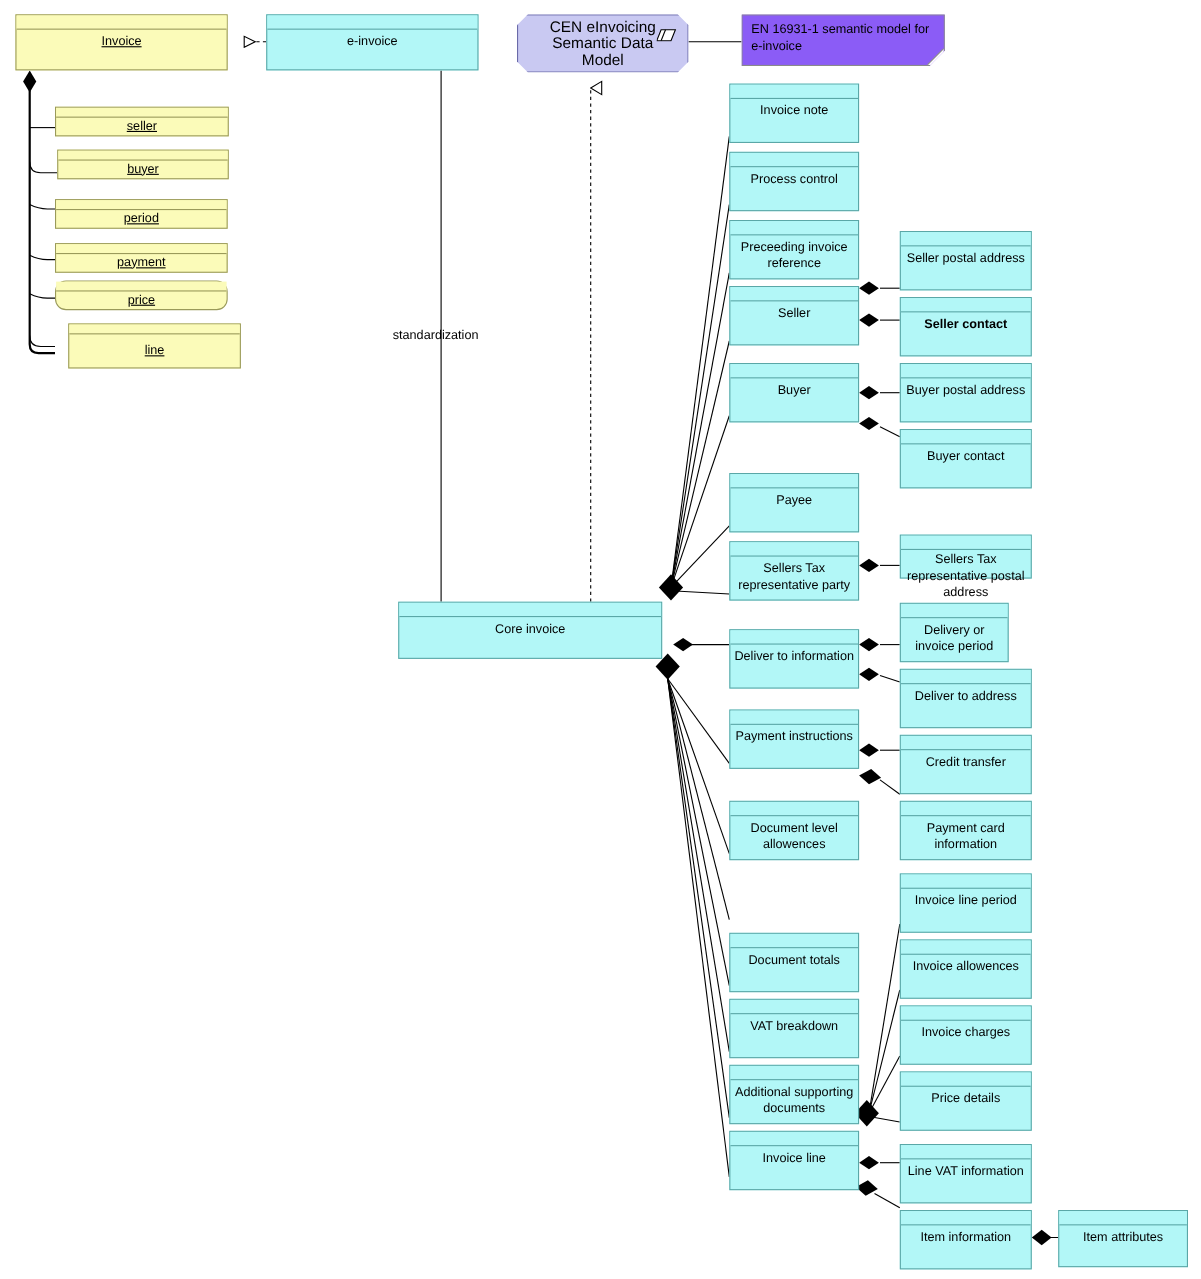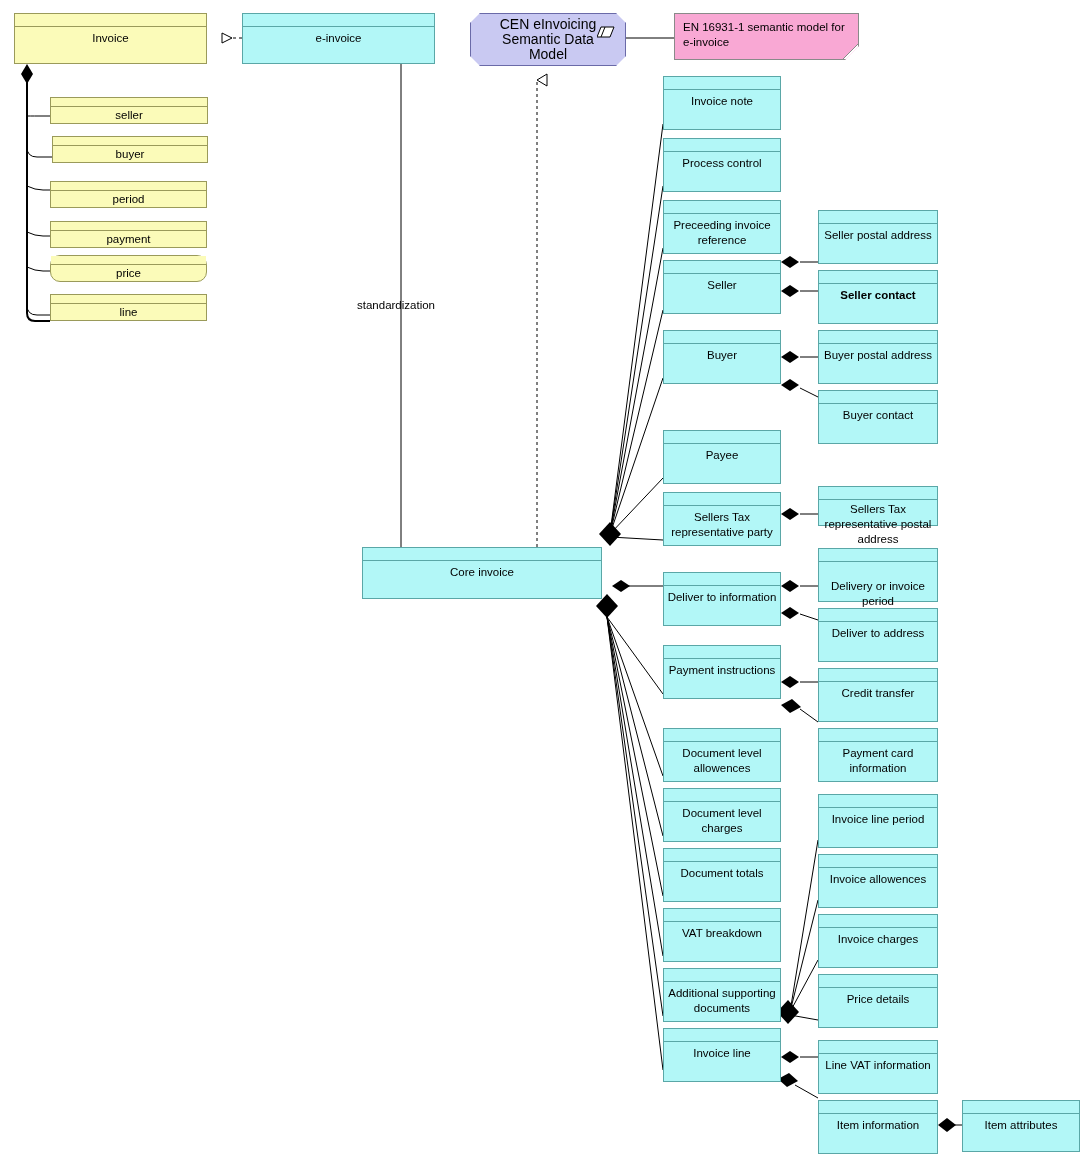--- a/index.html
+++ b/index.html
@@ -10,35 +10,35 @@
   
   .uml{position:absolute;box-sizing:border-box;display:flex;flex-direction:column;}
   .uml .strip{height:13px;box-sizing:border-box;border-bottom:1px solid #5aa7a7;flex:0 0 13px;}
   .uml .body{flex:1 1 auto;display:flex;align-items:flex-start;justify-content:center;
              padding-top:4px;box-sizing:border-box;}
   .uml .lbl{font-size:11.5px;line-height:15px;color:#000;text-align:center;padding:0 3px;}
 
   .cyan{background:#b2f7f7;border:1px solid #5aa7a7;}
   .cyan .strip{background:#b2f7f7;border-bottom:1px solid #5aa7a7;}
 
-  .yellow{background:#fbfbb9;border:1px solid #9a9a5a;}
+  .yellow{background:#fbfbb9;border:1px solid #9a9a5a;text-decoration:underline;}
   .yellow .strip{background:#fbfbb9;border-bottom:1px solid #9a9a5a;}
   .yellow .lbl{font-size:11.5px;}
 
   
   .octa{position:absolute;box-sizing:border-box;background:#c9c9f2;
         border:1px solid #6a6aa8;
         clip-path:polygon(10px 0,calc(100% - 10px) 0,100% 10px,100% calc(100% - 10px),
                           calc(100% - 10px) 100%,10px 100%,0 calc(100% - 10px),0 10px);
         display:flex;align-items:center;justify-content:center;}
   .octa .lbl{font-size:14px;line-height:15px;text-align:center;color:#000;}
   .octa-ico{position:absolute;right:10px;top:12px;width:18px;height:12px;}
 
   
-  .note{position:absolute;box-sizing:border-box;background:#f9a8d4;border:1px solid #8a8a8a;
+  .note{position:absolute;box-sizing:border-box;background:#8b5cf6;border:1px solid #8a8a8a;
         clip-path:polygon(0 0,100% 0,100% calc(100% - 14px),calc(100% - 14px) 100%,0 100%);}
   .note .lbl{font-size:11.5px;line-height:15px;color:#000;padding:6px 8px;display:block;text-align:left;}
   .note-fold{position:absolute;right:0;bottom:0;width:15px;height:15px;}
 
   .edge-label{position:absolute;font-size:11.5px;color:#000;white-space:nowrap;}
 </style>
 </head>
 <body>
 
 <div id="canvas">
@@ -212,21 +212,21 @@
     <div class="body" style="padding-top:0;align-items:center;">
       <span class="lbl">payment</span>
     </div>
   </div>
   <div class="uml yellow" style="left:50px;top:255px;width:157px;height:27px;border-radius:10px;">
     <div class="strip" style="height:9px;flex:0 0 9px;"></div>
     <div class="body" style="padding-top:0;align-items:center;">
       <span class="lbl">price</span>
     </div>
   </div>
-  <div class="uml yellow" style="left:50px;top:294px;width:157px;height:27px;">
+  <div class="uml yellow" style="left:62px;top:294px;width:157px;height:41px;">
     <div class="strip" style="height:9px;flex:0 0 9px;"></div>
     <div class="body" style="padding-top:0;align-items:center;">
       <span class="lbl">line</span>
     </div>
   </div>
 
   <div class="uml cyan" style="left:362px;top:547px;width:240px;height:52px;">
     <div class="strip"></div>
     <div class="body">
       <span class="lbl">Core invoice</span>
@@ -284,26 +284,20 @@
   <div class="uml cyan" style="left:663px;top:645px;width:118px;height:54px;">
     <div class="strip"></div>
     <div class="body">
       <span class="lbl">Payment instructions</span>
     </div>
   </div>
   <div class="uml cyan" style="left:663px;top:728px;width:118px;height:54px;">
     <div class="strip"></div>
     <div class="body">
       <span class="lbl">Document level allowences</span>
-    </div>
-  </div>
-  <div class="uml cyan" style="left:663px;top:788px;width:118px;height:54px;">
-    <div class="strip"></div>
-    <div class="body">
-      <span class="lbl">Document level charges</span>
     </div>
   </div>
   <div class="uml cyan" style="left:663px;top:848px;width:118px;height:54px;">
     <div class="strip"></div>
     <div class="body">
       <span class="lbl">Document totals</span>
     </div>
   </div>
   <div class="uml cyan" style="left:663px;top:908px;width:118px;height:54px;">
     <div class="strip"></div>
@@ -347,21 +341,21 @@
     <div class="body">
       <span class="lbl">Buyer contact</span>
     </div>
   </div>
   <div class="uml cyan" style="left:818px;top:486px;width:120px;height:40px;">
     <div class="strip"></div>
     <div class="body" style="padding-top:2px;">
       <span class="lbl">Sellers Tax representative postal address</span>
     </div>
   </div>
-  <div class="uml cyan" style="left:818px;top:548px;width:120px;height:54px;gap:13px;">
+  <div class="uml cyan" style="left:818px;top:548px;width:99px;height:54px;">
     <div class="strip"></div>
     <div class="body">
       <span class="lbl">Delivery or invoice period</span>
     </div>
   </div>
   <div class="uml cyan" style="left:818px;top:608px;width:120px;height:54px;">
     <div class="strip"></div>
     <div class="body">
       <span class="lbl">Deliver to address</span>
     </div>

